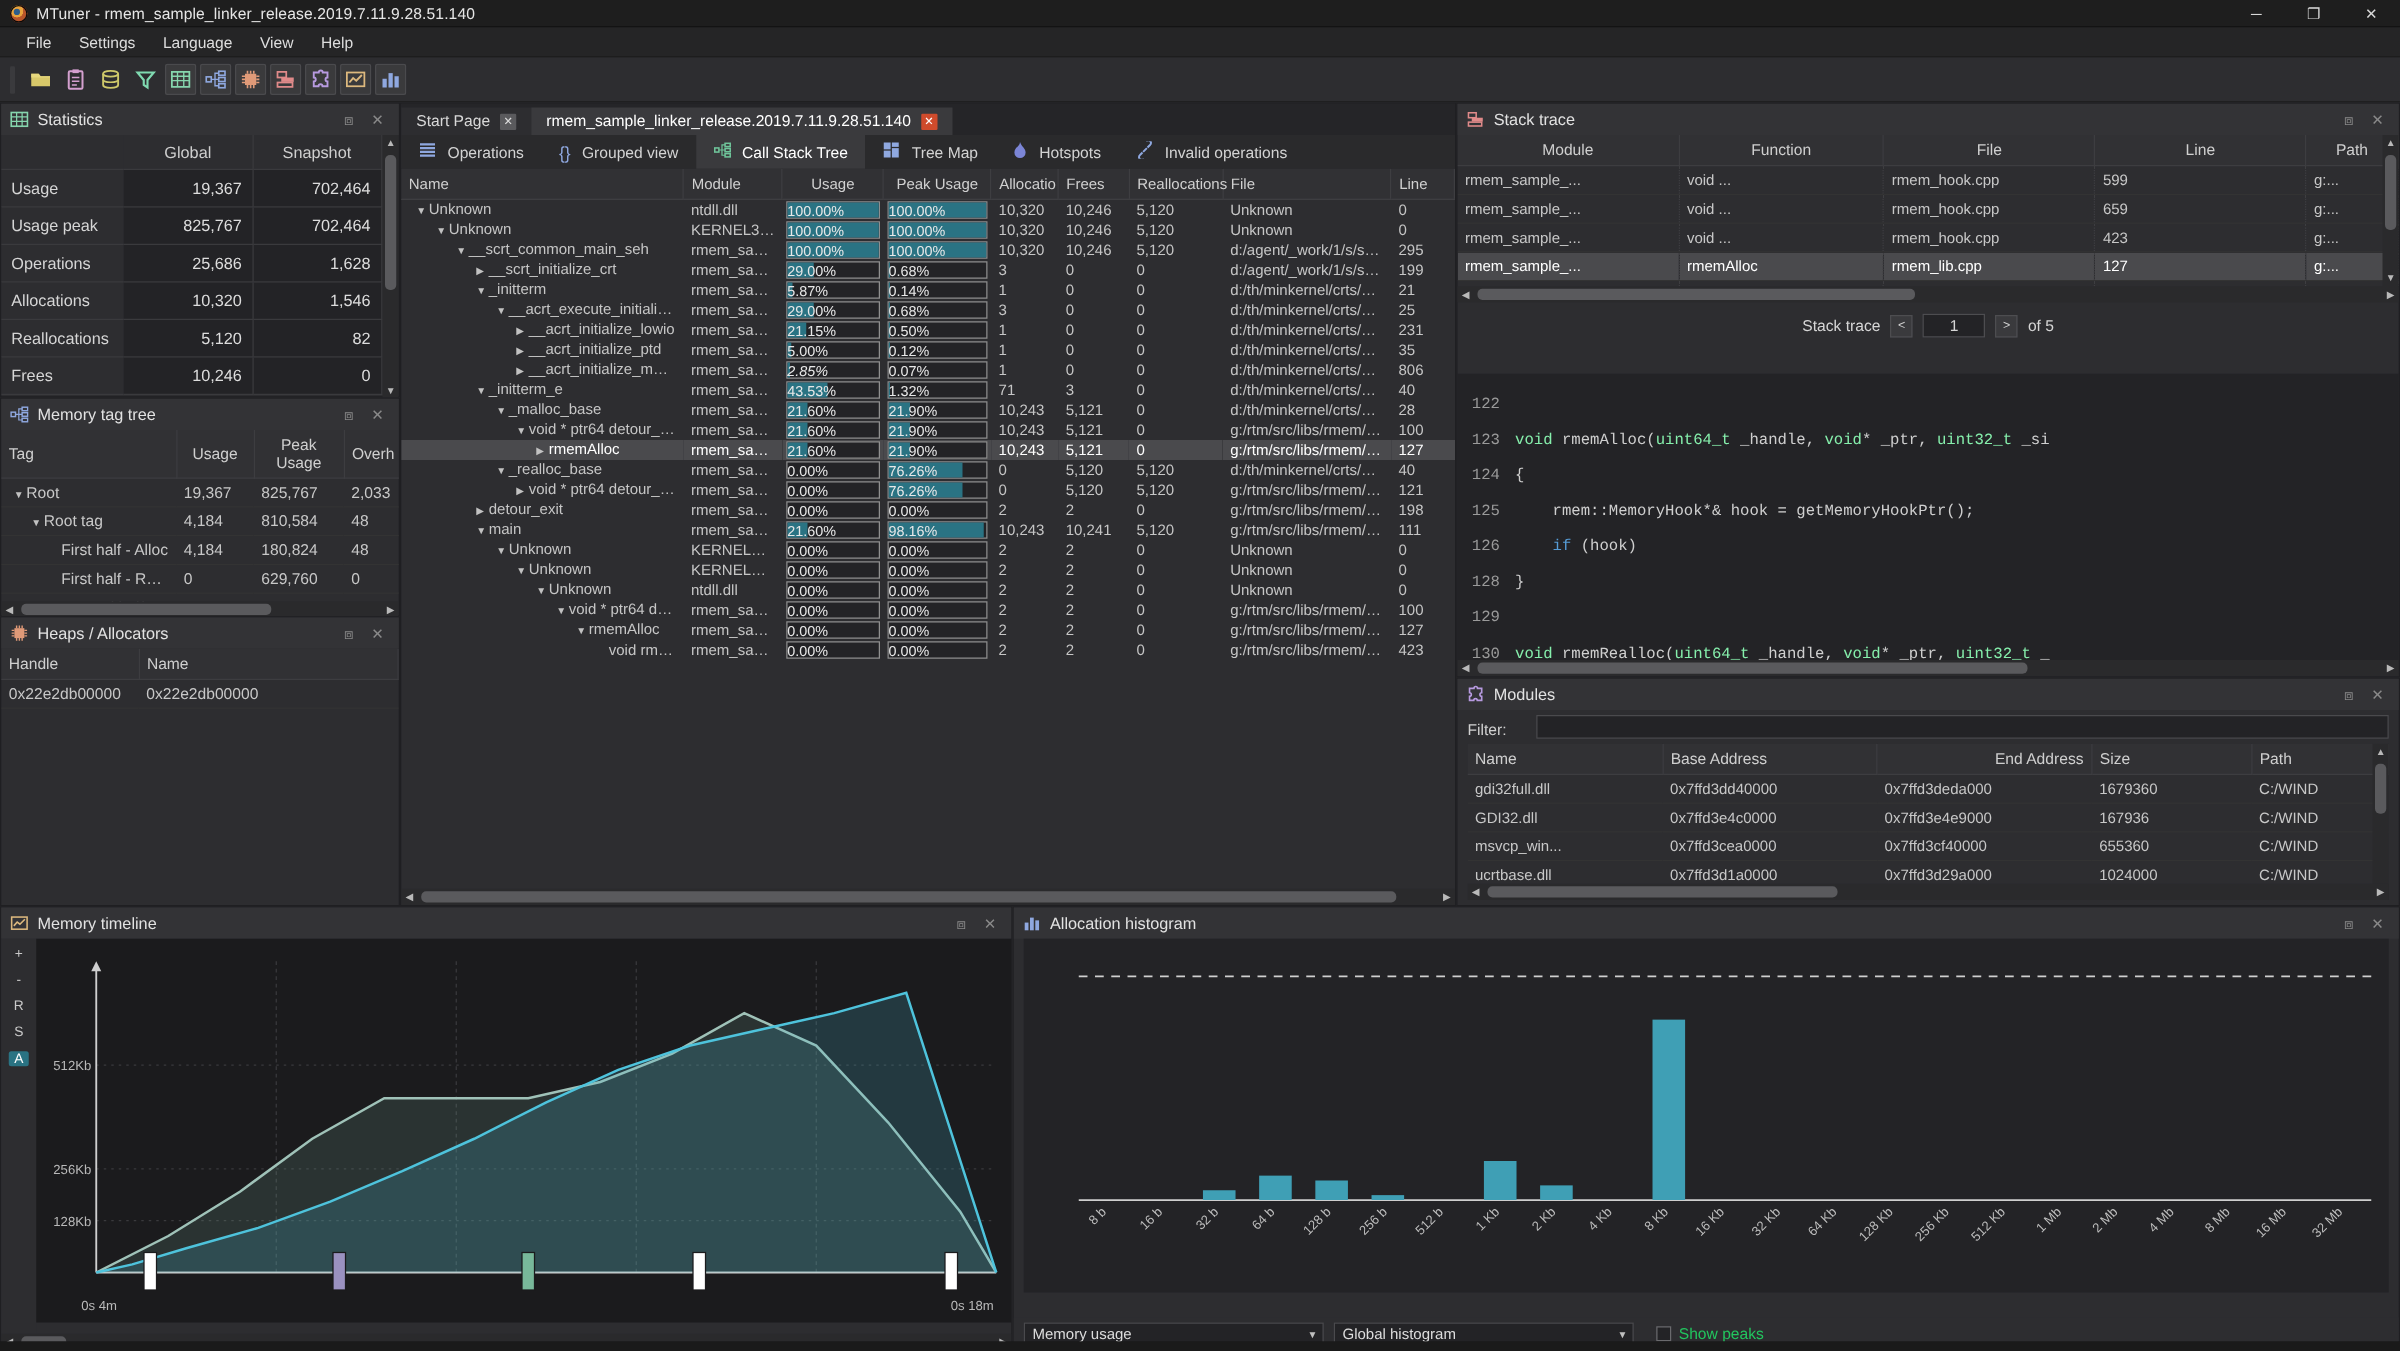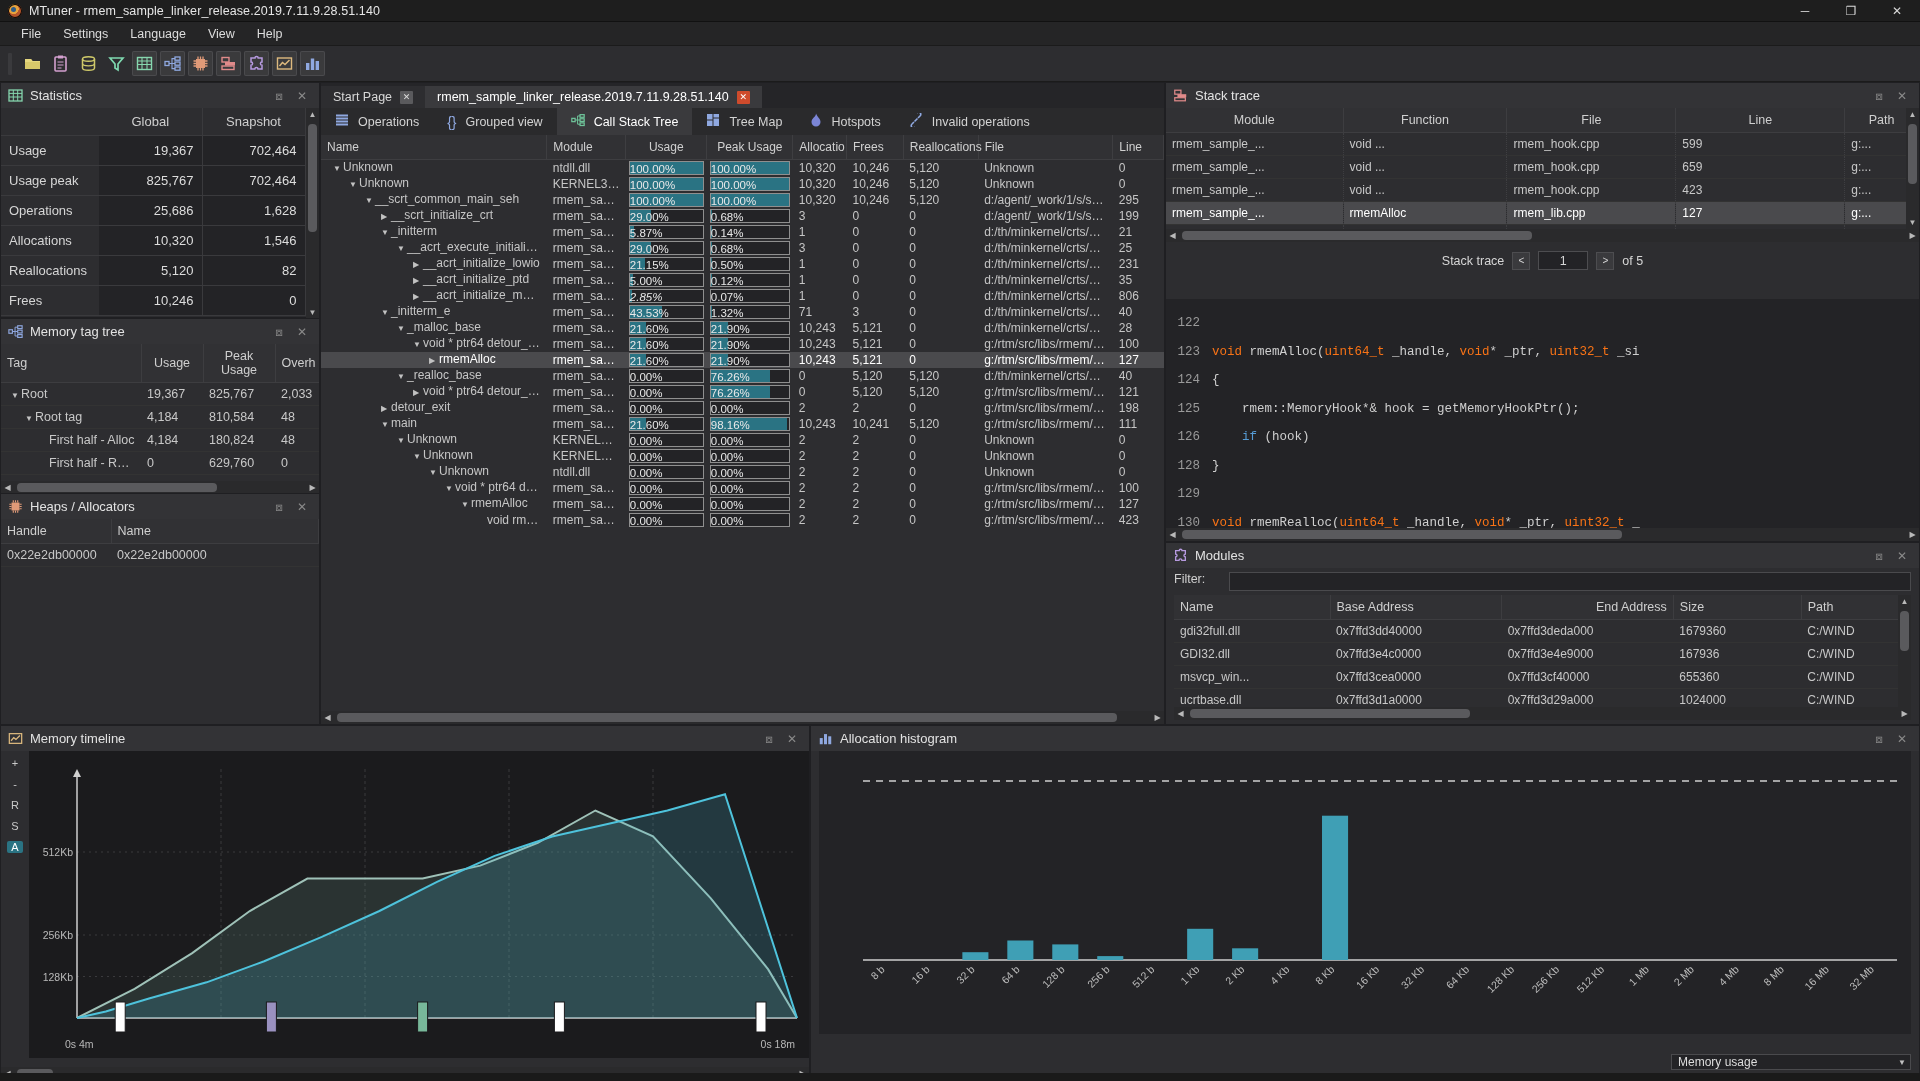--- a/index.html
+++ b/index.html
@@ -92,34 +92,34 @@
   .st tr.sel td{ background:#4a4a4d; color:#fff;}
   .stnav{ display:flex;align-items:center;justify-content:center;gap:8px;font-size:12.5px;color:#d6d6d6;padding:6px 0;}
   .stnav .btn{ width:18px;height:18px;display:flex;align-items:center;justify-content:center;background:#3a3a3d;border:1px solid #4d4d50;font-size:10px;}
   .stnav .num{ width:50px;height:19px;background:#232326;border:1px solid #4d4d50;display:flex;align-items:center;justify-content:center;}
   
   #codeview{ position:absolute; left:0; right:0; top:216px; bottom:0; background:#232326;}
   .code{ font-family:"Liberation Mono", monospace; font-size:12.5px; line-height:16.5px; color:#cfcfcf; }
   .code .ln{ display:inline-block;width:34px;text-align:right;color:#9a9a9a;margin-right:12px;}
   .code .row{ white-space:pre; height:16.5px;margin-top:12px;}
   .code .row.hl{ background:#3d4d56;}
-  .kw{ color:#f97316;} .kw2{color:#569cd6;}
+  .kw{ color:#86efac;} .kw2{color:#569cd6;}
   
   #modules{ left:1165px; top:460px; width:755px; height:183px;}
-  .filterrow{ display:flex;align-items:flex-start;gap:24px;padding:4px 8px;font-size:12.5px;color:#d0d0d0;}
+  .filterrow{ display:flex;align-items:flex-end;gap:24px;padding:4px 8px;font-size:12.5px;color:#d0d0d0;}
   .filterinput{ flex:1; height:19px; background:#232326; border:1px solid #4a4a4d;}
   .md td{ font-size:12px;padding:3px 6px;border-bottom:none;}
   
   #timeline{ left:0; top:643px; width:810px; height:356px;}
   #histogram{ left:810px; top:643px; width:1110px; height:356px;}
   .tlleft{ position:absolute; left:0; top:25px; width:28px; bottom:0; background:#2d2d30; display:flex; flex-direction:column; align-items:center; padding-top:6px; gap:9px; font-size:11px; color:#c9c9c9;}
   .tlleft .on{ background:#2a7383; color:#fff; width:16px;text-align:center;border-radius:2px;}
   .graphbox{ position:absolute; left:28px; right:0; top:25px; bottom:22px; background:#1b1b1d;}
   .hgbox{ position:absolute; left:8px; right:8px; top:25px; bottom:46px; background:#232326;}
-  .bottombar{ position:absolute; left:0; right:0; bottom:0; height:26px; display:flex; align-items:flex-end; gap:8px; padding:0 8px; background:#2d2d30;flex-direction:column;}
+  .bottombar{ position:absolute; left:0; right:0; bottom:0; height:26px; display:flex; align-items:center; gap:8px; padding:0 8px; background:#2d2d30;}
   .combo{ height:19px; background:#232326; border:1px solid #4a4a4d; display:flex;align-items:center; padding:0 6px; font-size:12px; color:#ddd; position:relative;}
   .combo .ch{ position:absolute; right:4px; font-size:8px; color:#c0c0c0;}
   .chkbx{ width:12px;height:12px;border:1px solid #6a6a6d;background:#232326;display:inline-block;margin-right:6px;vertical-align:-2px;}
   #taskbar{ position:absolute;left:0;bottom:0;width:1920px;height:8px;background:#1a1a1a;}
 </style>
 </head>
 <body>
 
 <div id="titlebar">
   <div class="tb-icon"></div>

